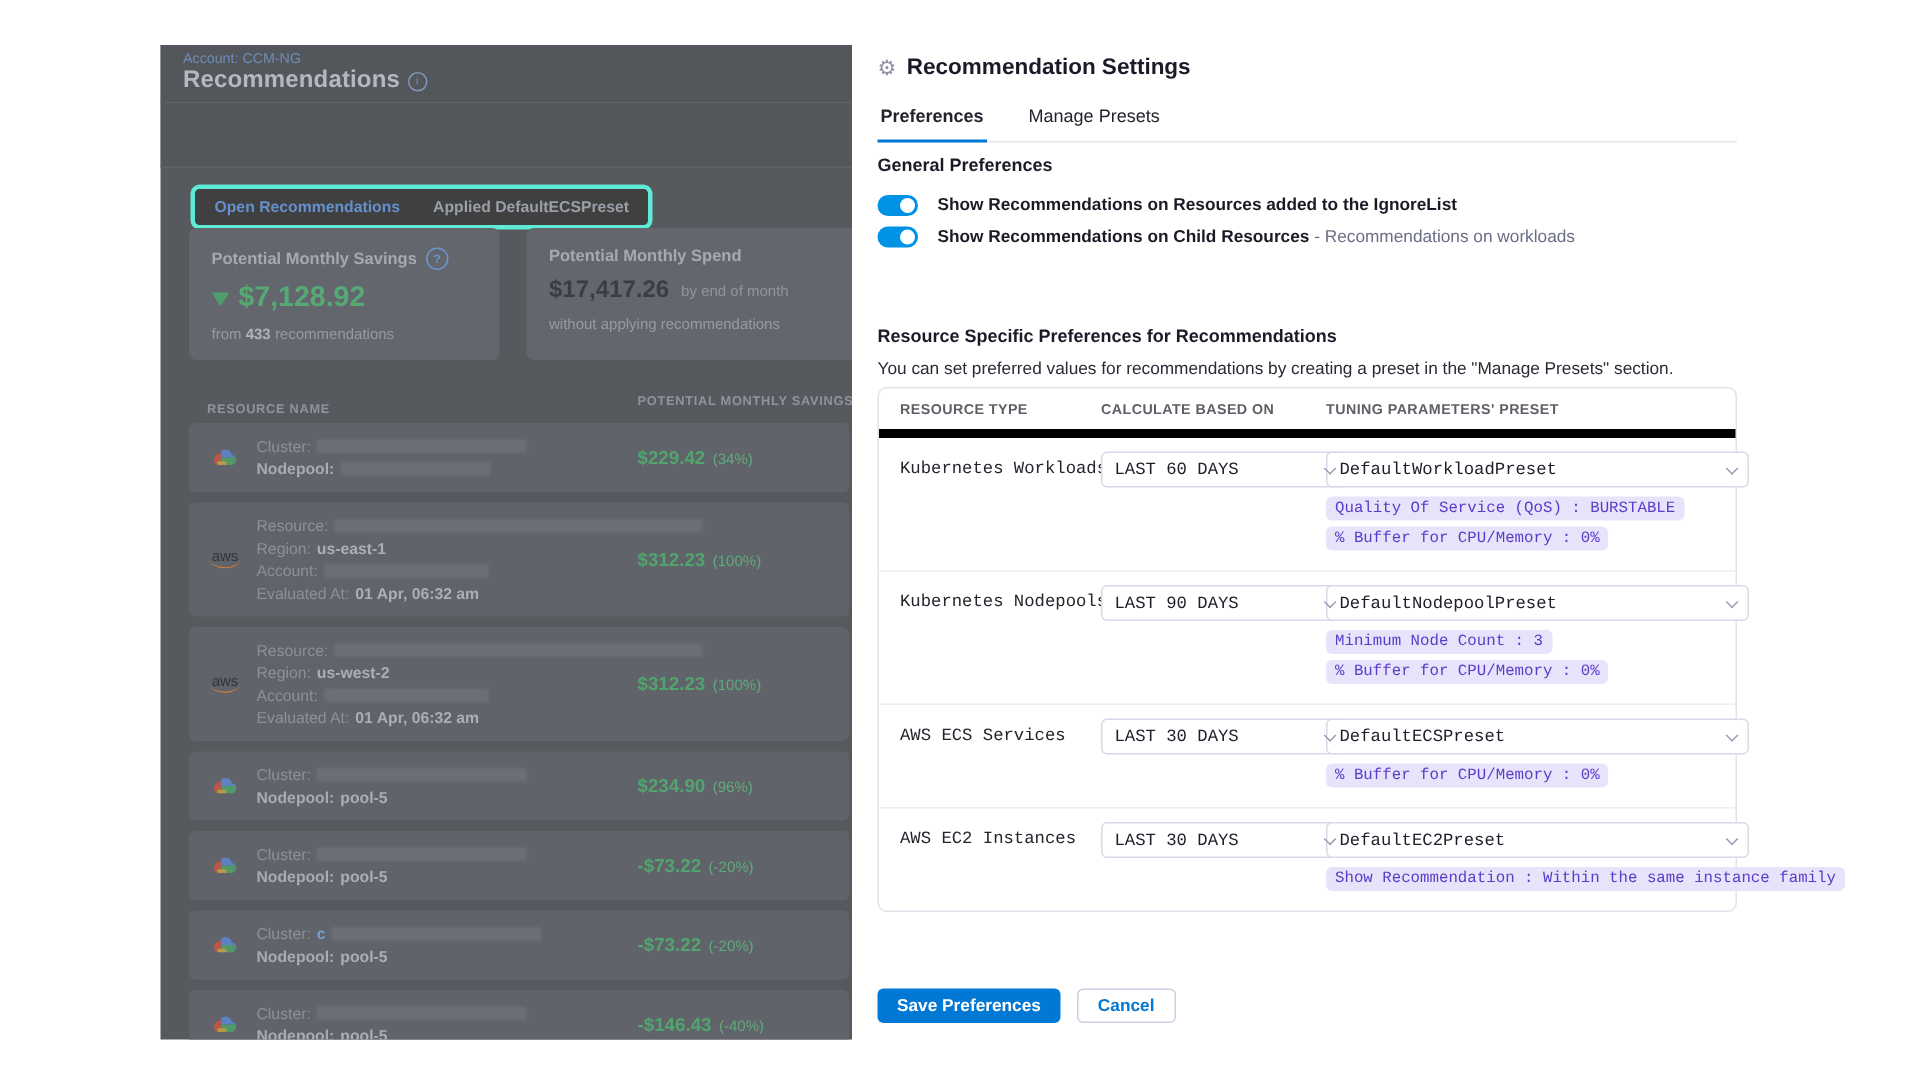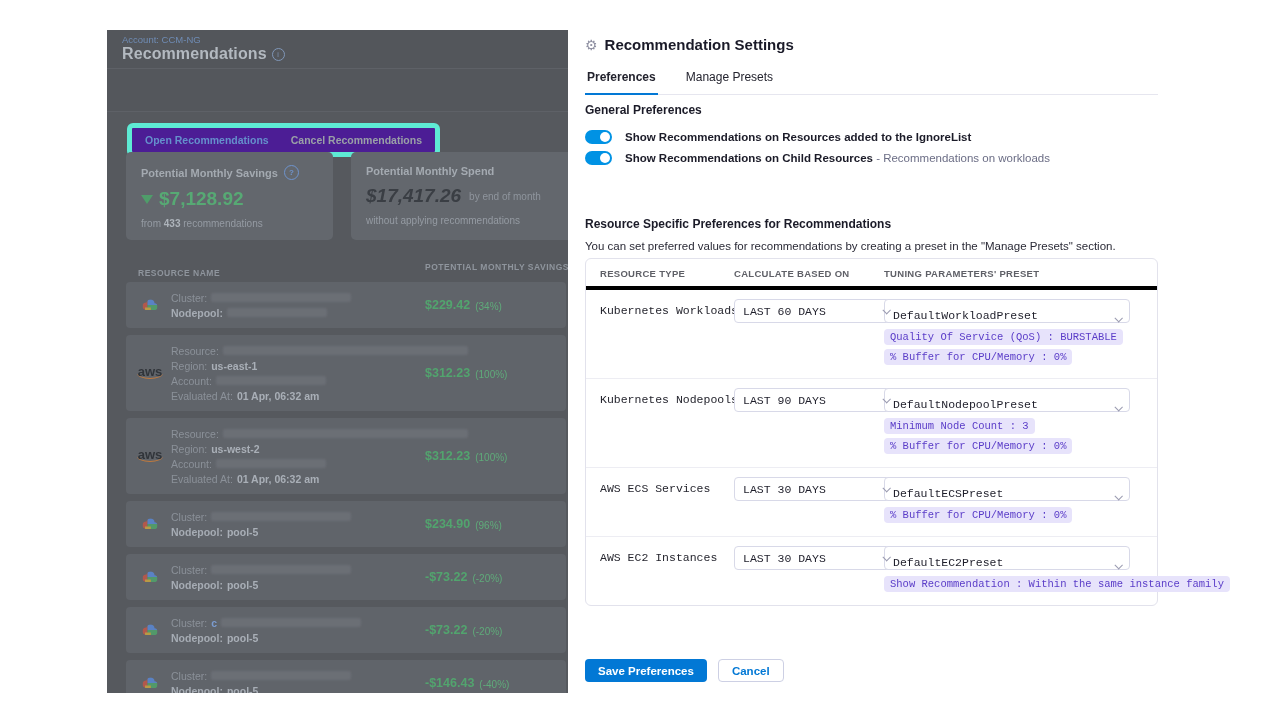--- a/index.html
+++ b/index.html
@@ -7,44 +7,44 @@
   .page{position:relative;width:1280px;height:720px;background:#fff;overflow:hidden;}
 
   
   .left-app{position:absolute;left:107px;top:30px;width:461px;height:663px;background:#56595e;overflow:hidden;}
   .l-header{position:absolute;left:0;top:0;width:100%;height:38px;background:#53565b;border-bottom:1px solid #5e6167;}
   .l-account{position:absolute;left:15px;top:4px;font-size:9.5px;color:#6f8cb5;}
   .l-title-row{position:absolute;left:15px;top:15px;display:flex;align-items:center;gap:5px;}
   .l-title{font-size:16px;font-weight:700;color:#b3b9c0;letter-spacing:.1px;}
   .circ-i{display:inline-flex;align-items:center;justify-content:center;width:11px;height:11px;border:1px solid #8097b8;border-radius:50%;font-size:7px;color:#8097b8;}
   .l-toolbar{position:absolute;left:0;top:39px;width:100%;height:42px;background:#54575c;border-bottom:1px solid #5e6167;}
-  .l-tabs{position:absolute;left:20px;top:93px;display:inline-flex;background:#4c1d95;border:5px solid #5eead4;border-radius:6px;padding:2px;justify-content:space-between;}
+  .l-tabs{position:absolute;left:20px;top:93px;display:inline-flex;background:#404040;border:3px solid #5eead4;border-radius:6px;padding:2px;justify-content:space-between;}
   .l-tab{padding:4px 11px;font-size:10.5px;font-weight:600;color:#9aa0a7;border-radius:4px;white-space:nowrap;}
   .l-tab.active{color:#6590cc;}
   .l-cards{position:absolute;left:19px;top:122px;right:0;display:flex;gap:18px;}
   .l-card{height:88px;background:#63676d;border-radius:5px;box-sizing:border-box;padding:13px 15px;}
   .l-card.c1{width:207px;}
   .l-card.c2{flex:1;min-width:0;border-radius:5px 0 0 5px;}
   .l-card-title{display:flex;align-items:center;gap:6px;font-size:11px;font-weight:600;color:#a4aab1;}
   .circ-q{display:inline-flex;align-items:center;justify-content:center;width:13px;height:13px;border:1.3px solid #6f94cd;border-radius:50%;font-size:8px;font-weight:700;color:#6f94cd;}
   .l-amt-row{display:flex;align-items:center;gap:6px;margin-top:8px;}
   .tri-down{width:0;height:0;border-left:6px solid transparent;border-right:6px solid transparent;border-top:9px solid #4f9d6a;}
   .l-amt-green{font-size:19px;font-weight:700;color:var(--savings-green);}
-  .l-amt-dark{font-size:19px;font-weight:700;color:#3a3e44;font-style:italic;}
+  .l-amt-dark{font-size:16px;font-weight:700;color:#3a3e44;}
   .l-amt-suffix{font-size:10px;color:#8f959d;margin-left:2px;}
   .l-card-sub{margin-top:8px;font-size:10px;color:#959ba3;}
   .l-card-sub b{color:#adb3ba;}
   .l-thead{position:absolute;left:31px;top:232px;right:0;height:14px;}
   .l-th{font-size:8.5px;font-weight:700;letter-spacing:.5px;color:#8f959d;white-space:nowrap;}
   .l-th.col2{position:absolute;left:287px;top:0;}
   .l-rows{position:absolute;left:19px;top:252px;right:2px;}
   .lrow{position:relative;background:#60646a;border-radius:4px;padding:8px 12px;box-sizing:border-box;display:flex;align-items:center;gap:9px;}
   .lrow + .lrow{margin-top:7px;}
   .prov{width:24px;display:flex;align-items:center;justify-content:center;flex:none;}
-  .awsmark{font-size:13px;font-weight:700;color:#31353a;border-bottom:1.5px solid #c07a3e;border-radius:0 0 55% 55%;padding:0 1px 1px;line-height:10px;}
+  .awsmark{font-size:10px;font-weight:400;color:#31353a;border-bottom:1.5px solid #c07a3e;border-radius:0 0 55% 55%;padding:0 1px 1px;line-height:10px;}
   .llines{flex:1;min-width:0;}
   .lline{height:15px;display:flex;align-items:center;gap:4px;font-size:10.5px;color:#8b9199;white-space:nowrap;}
   .lline .lab{color:#8b9199;}
   .lline .lab.strong{color:#a6acb4;font-weight:600;}
   .lline .val{color:#a9afb7;font-weight:600;}
   .lline .val.blue{color:#7b9cd0;}
   .pill{display:inline-block;height:9px;border-radius:2px;background:#6d7178;filter:blur(1px);opacity:.85;}
   .lsav{position:absolute;left:299px;top:50%;transform:translateY(-50%);display:flex;align-items:flex-end;gap:5px;white-space:nowrap;}
   .lsav .amt{font-size:12.5px;font-weight:700;color:#52a46e;}
   .lsav .pct{font-size:10px;color:#5fab7a;}
@@ -60,28 +60,28 @@
   .d-gen-heading{position:absolute;left:0;top:73px;font-size:12px;font-weight:700;color:#1b1b28;}
   .d-toggles{position:absolute;left:0;top:96px;}
   .tg-row{display:flex;align-items:center;gap:13px;height:21px;}
   .toggle{position:relative;width:27px;height:14px;border-radius:8px;background:var(--toggle-on);flex:none;}
   .toggle .knob{position:absolute;right:2px;top:2px;width:10px;height:10px;border-radius:50%;background:#fff;}
   .tg-label{font-size:11.5px;color:#6b6d85;white-space:nowrap;}
   .tg-label b{color:#1b1b28;font-weight:700;}
   .d-res-heading{position:absolute;left:0;top:187px;font-size:12px;font-weight:700;color:#1b1b28;}
   .d-res-desc{position:absolute;left:0;top:210px;font-size:11.5px;color:#2a2a36;}
   .d-card{position:absolute;left:0;top:228px;width:573px;box-sizing:border-box;border:1px solid #e2e2ec;border-radius:6px;background:#fff;}
-  .d-card-head{display:grid;grid-template-columns:134px 150px 1fr;padding:9px 14px 7px;border-bottom:4px solid #000000;}
+  .d-card-head{display:grid;grid-template-columns:134px 150px 1fr;padding:9px 14px 7px;border-bottom:6px solid #000000;}
   .d-th{font-size:9.5px;font-weight:700;letter-spacing:.3px;color:#5f6067;white-space:nowrap;}
   .prow{display:grid;grid-template-columns:134px 150px 1fr;padding:9px 14px;border-bottom:1px solid #ededf3;font-family:Liberation Mono, monospace;}
   .prow:last-child{border-bottom:none;}
   .p-type{font-size:11.5px;color:#25252e;padding-top:5px;white-space:nowrap;}
   .select{display:flex;align-items:center;justify-content:space-between;box-sizing:border-box;height:24px;border:1px solid #d8d9e8;border-radius:4px;background:#fff;padding:0 8px;font-size:11.5px;color:#1e1e2a;white-space:nowrap;}
   .select.w1{width:164px;}
-  .select.w2{width:246px;align-items:flex-end;}
+  .select.w2{width:282px;}
   .chev{width:5px;height:5px;border-right:1.4px solid #9a9bb0;border-bottom:1.4px solid #9a9bb0;transform:rotate(45deg) translateY(-1px);flex:none;margin-left:6px;}
   .badges{margin-top:6px;}
   .badge{display:table;margin-bottom:4px;background:var(--badge-bg);color:var(--badge-text);font-size:10.5px;padding:2px 6px;border-radius:4px;white-space:nowrap;}
   .d-footer{position:absolute;left:0;top:629px;display:flex;gap:11px;}
   .btn-primary{display:inline-flex;align-items:center;height:23px;padding:0 13px;background:var(--accent);color:#fff;font-size:11.5px;font-weight:700;border:none;border-radius:4px;font-family:inherit;}
   .btn-secondary{display:inline-flex;align-items:center;height:23px;padding:0 13px;background:#fff;color:var(--accent);font-size:11.5px;font-weight:700;border:1px solid #cdd0e4;border-radius:4px;font-family:inherit;box-sizing:border-box;}
 </style>
 </head>
 <body>
 
@@ -103,21 +103,21 @@
       <div class="l-account">Account: CCM-NG</div>
       <div class="l-title-row">
         <span class="l-title">Recommendations</span>
         <span class="circ-i">i</span>
       </div>
     </div>
     <div class="l-toolbar"></div>
 
     <div class="l-tabs">
       <span class="l-tab active">Open Recommendations</span>
-      <span class="l-tab">Cancel Recommendations</span>
+      <span class="l-tab">Applied DefaultECSPreset</span>
     </div>
 
     <div class="l-cards">
       <div class="l-card c1">
         <div class="l-card-title">
           <span>Potential Monthly Savings</span>
           <span class="circ-q">?</span>
         </div>
         <div class="l-amt-row">
           <span class="tri-down"></span>

